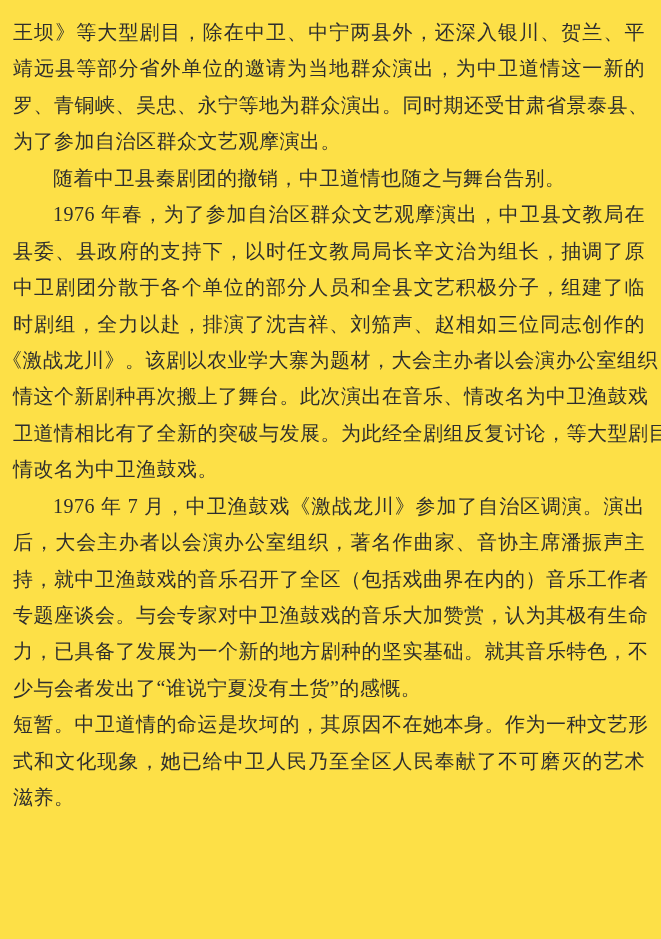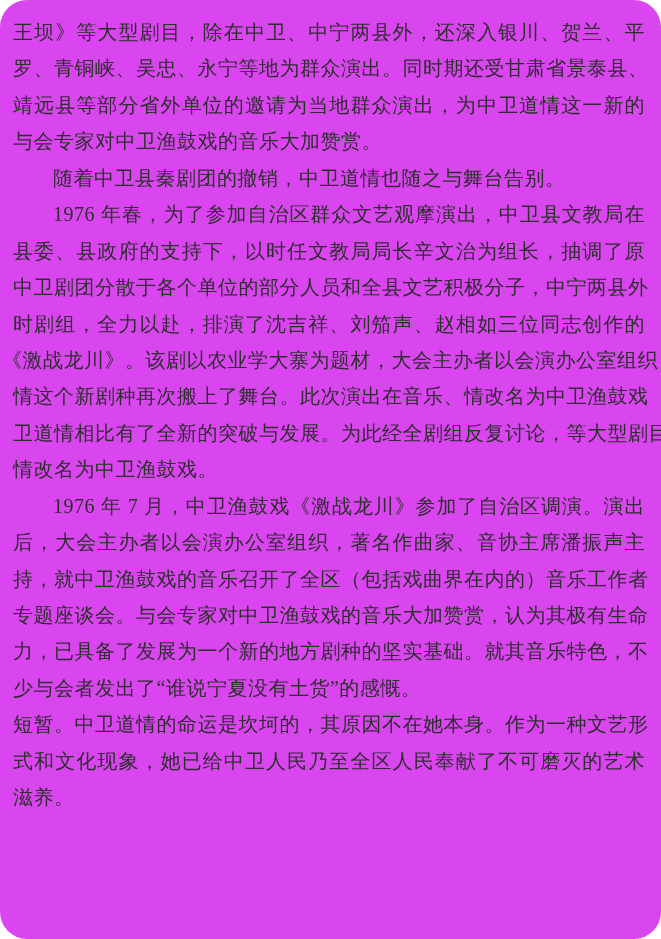--- a/index.html
+++ b/index.html
@@ -10,22 +10,21 @@
   body {
     width: 661px;
     height: 939px;
     position: relative;
     overflow: hidden;
     font-family: "Liberation Serif", serif;
   }
   .page {
     position: absolute;
     inset: 0;
-    background: #d946ef;
-    border-radius: 27px;
+    background: #fde047;
   }
   .text-body {
     position: absolute;
     left: 13px;
     top: 14px;
     width: 632px;
     color: #2e2e2e;
     font-size: 20px;
     font-weight: 400;
   }
@@ -53,27 +52,27 @@
     letter-spacing: 0.5px;
     white-space: nowrap;
   }
 </style>
 </head>
 <body>
 
 <div class="page">
   <div class="text-body" id="text-body">
       <div class="text-line">王坝》等大型剧目，除在中卫、中宁两县外，还深入银川、贺兰、平</div>
+      <div class="text-line">靖远县等部分省外单位的邀请为当地群众演出，为中卫道情这一新的</div>
       <div class="text-line">罗、青铜峡、吴忠、永宁等地为群众演出。同时期还受甘肃省景泰县、</div>
-      <div class="text-line">靖远县等部分省外单位的邀请为当地群众演出，为中卫道情这一新的</div>
-      <div class="text-line last">与会专家对中卫渔鼓戏的音乐大加赞赏。</div>
+      <div class="text-line last">为了参加自治区群众文艺观摩演出。</div>
       <div class="text-line last indent">随着中卫县秦剧团的撤销，中卫道情也随之与舞台告别。</div>
       <div class="text-line indent">1976 年春，为了参加自治区群众文艺观摩演出，中卫县文教局在</div>
       <div class="text-line">县委、县政府的支持下，以时任文教局局长辛文治为组长，抽调了原</div>
-      <div class="text-line">中卫剧团分散于各个单位的部分人员和全县文艺积极分子，中宁两县外</div>
+      <div class="text-line">中卫剧团分散于各个单位的部分人员和全县文艺积极分子，组建了临</div>
       <div class="text-line">时剧组，全力以赴，排演了沈吉祥、刘笳声、赵相如三位同志创作的</div>
       <div class="text-line hang">《激战龙川》。该剧以农业学大寨为题材，大会主办者以会演办公室组织</div>
       <div class="text-line">情这个新剧种再次搬上了舞台。此次演出在音乐、情改名为中卫渔鼓戏</div>
       <div class="text-line">卫道情相比有了全新的突破与发展。为此经全剧组反复讨论，等大型剧目</div>
       <div class="text-line last">情改名为中卫渔鼓戏。</div>
       <div class="text-line indent">1976 年 7 月，中卫渔鼓戏《激战龙川》参加了自治区调演。演出</div>
       <div class="text-line">后，大会主办者以会演办公室组织，著名作曲家、音协主席潘振声主</div>
       <div class="text-line">持，就中卫渔鼓戏的音乐召开了全区（包括戏曲界在内的）音乐工作者</div>
       <div class="text-line">专题座谈会。与会专家对中卫渔鼓戏的音乐大加赞赏，认为其极有生命</div>
       <div class="text-line">力，已具备了发展为一个新的地方剧种的坚实基础。就其音乐特色，不</div>

